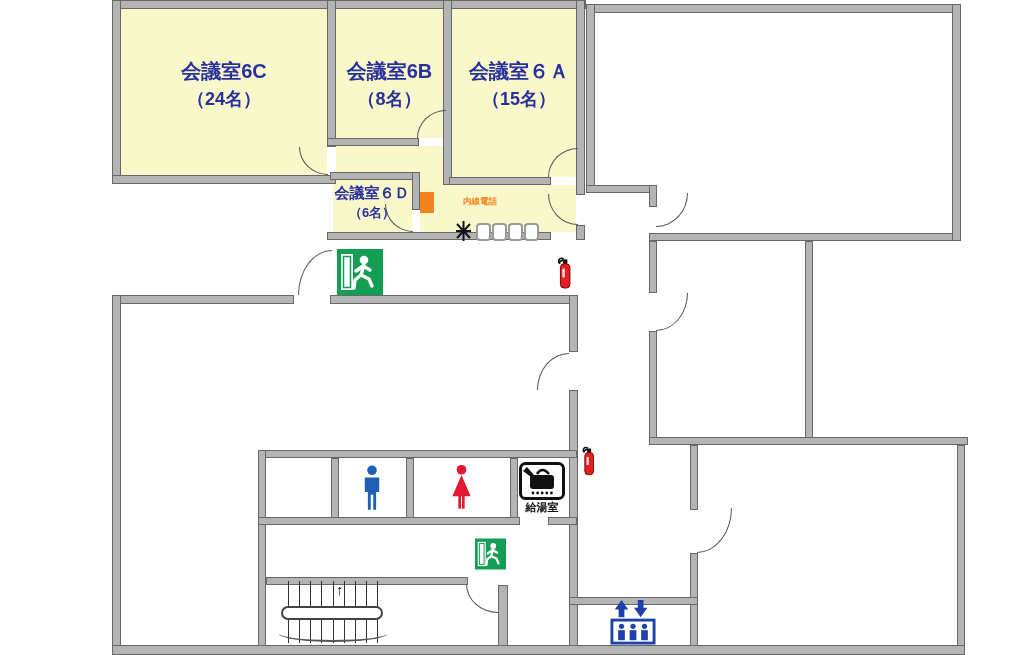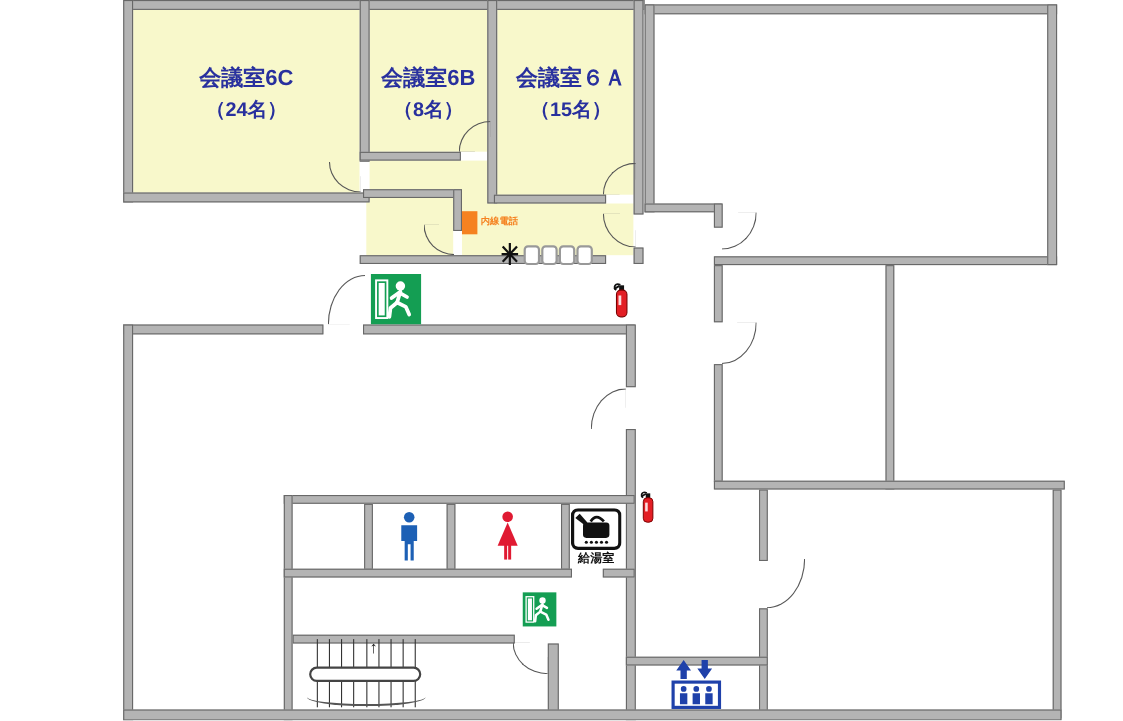--- a/index.html
+++ b/index.html
@@ -19,21 +19,21 @@
   
   .rlabel{position:absolute;display:flex;flex-direction:column;align-items:center;justify-content:center;
           color:var(--room-text,#28309e);font-weight:bold;text-align:center;}
   .rlabel .l1{font-size:20px;line-height:1.6;}
   .rlabel .l2{font-size:18px;line-height:1.4;}
   .rlabel.small .l1{font-size:15px;line-height:1.5;}
   .rlabel.small .l2{font-size:13px;line-height:1.3;}
   .icon{position:absolute;}
   .chair{position:absolute;width:15px;height:18px;background:#fff;border:2px solid #999;border-radius:4px;box-sizing:border-box;}
   .phone-box{position:absolute;background:var(--accent-orange,#f58220);}
-  .phone-label{position:absolute;color:var(--accent-orange,#f58220);font-size:8.5px;font-weight:bold;white-space:nowrap;}
+  .phone-label{position:absolute;color:var(--accent-orange,#f58220);font-size:8.5px;font-weight:bold;white-space:nowrap;margin-left:26px;}
   .kittext{position:absolute;font-size:11px;font-weight:bold;color:#111;text-align:center;}
   .stair-line{position:absolute;width:0;border-left:1.5px solid #333;}
   .stair-rail{position:absolute;background:#fff;border:2px solid #444;border-radius:8px;box-sizing:border-box;}
   .stair-arrow{position:absolute;font-size:15px;font-weight:bold;color:#222;}
   .stair-base{position:absolute;border-bottom:2px solid #555;border-radius:0 0 60% 60%/0 0 100% 100%;}
 </style>
 </head>
 <body>
 
 <div id="plan">
@@ -109,20 +109,24 @@
     <span class="l2">（24名）</span>
   </div>
   <div class="rlabel" style="left:336px;top:42px;width:107px;height:84px">
     <span class="l1">会議室6B</span>
     <span class="l2">（8名）</span>
   </div>
   <div class="rlabel" style="left:452px;top:42px;width:134px;height:84px">
     <span class="l1">会議室６Ａ</span>
     <span class="l2">（15名）</span>
   </div>
+  <div class="rlabel small" style="left:331px;top:176px;width:82px;height:52px">
+    <span class="l1">会議室６Ｄ</span>
+    <span class="l2">（6名）</span>
+  </div>
 
   <i class="phone-box" style="left:420px;top:192px;width:14px;height:21px"></i>
   <span class="phone-label" style="left:437px;top:196px">内線電話</span>
 
   <svg class="icon" style="left:454px;top:220px" width="19" height="22" viewBox="0 0 19 22">
     <g stroke="#111" stroke-width="2">
       <line x1="9.5" y1="1" x2="9.5" y2="21"></line>
         <line x1="2" y1="11" x2="17" y2="11"></line>
       <line x1="3" y1="4" x2="16" y2="18"></line>
         <line x1="16" y1="4" x2="3" y2="18"></line>

